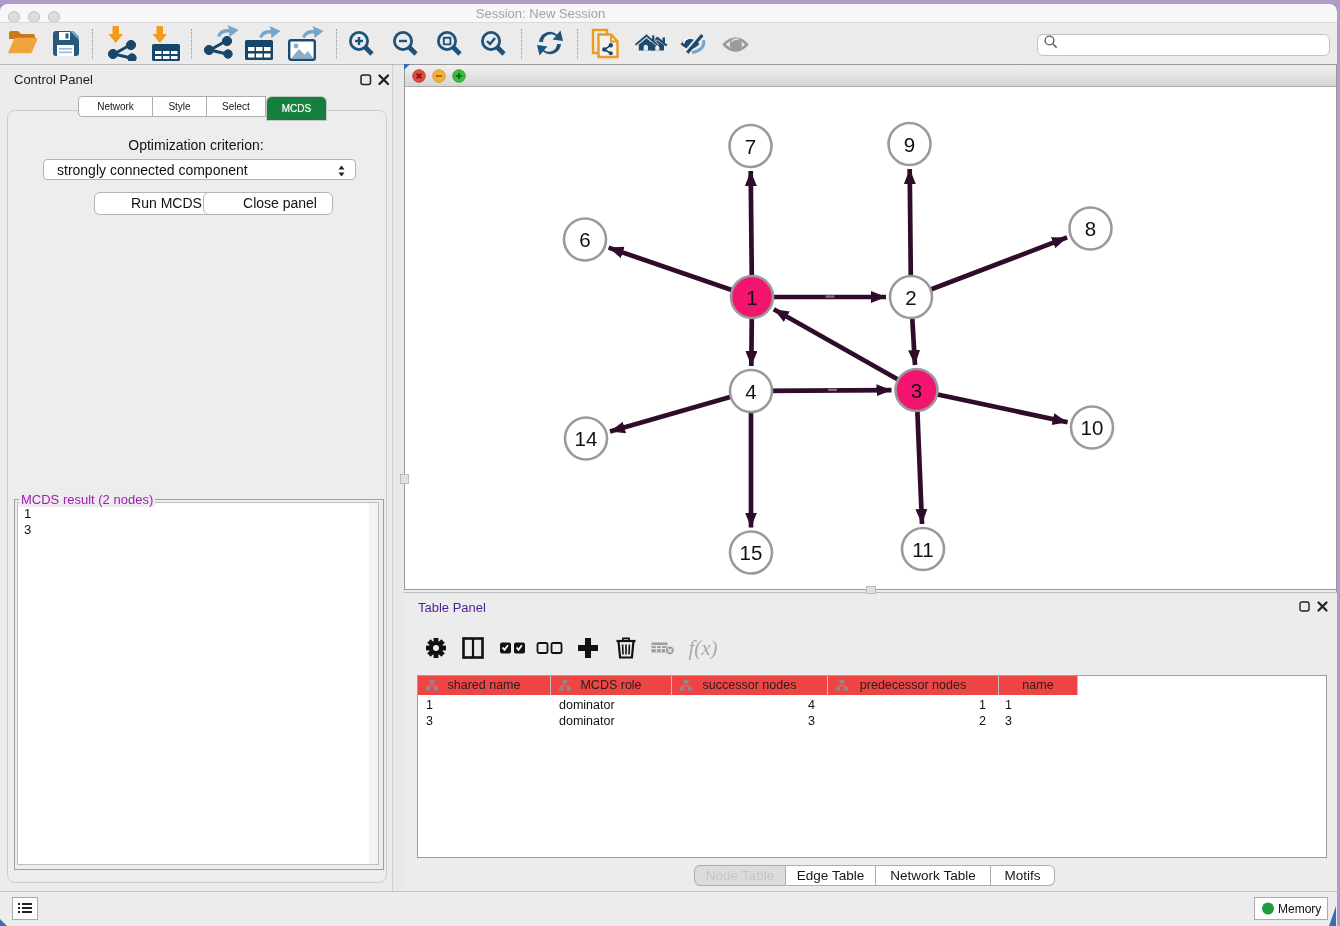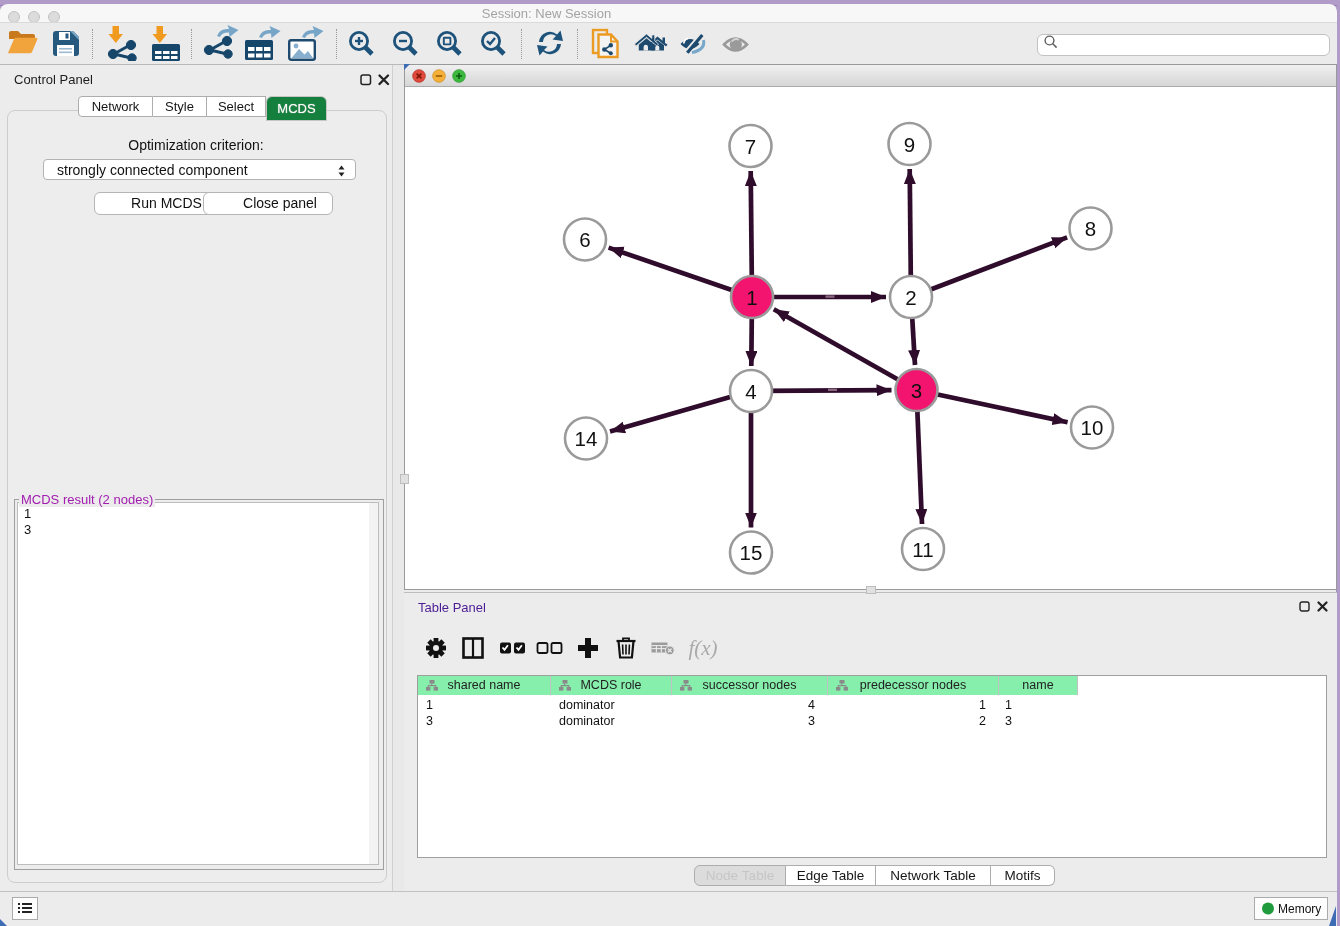--- a/index.html
+++ b/index.html
@@ -6,33 +6,33 @@
   body{width:1340px;height:926px;position:relative;overflow:hidden;
        font-family:"Liberation Sans",sans-serif;background:#b29dca;}
   .abs{position:absolute;}
   #win{position:absolute;left:0;top:4px;width:1337px;height:922px;
        background:#ececec;border-radius:8px 8px 0 0;overflow:hidden;}
   
   #titlebar{position:absolute;left:0;top:4px;width:1337px;height:18px;background:#f7f7f7;
       border-radius:8px 8px 0 0;}
   .tl{position:absolute;top:7px;width:12px;height:12px;border-radius:50%;
       background:#dcdcdc;border:1px solid #c3c3c3;box-sizing:border-box;}
-  #apptitle{position:absolute;top:2px;left:6px;width:1081px;text-align:center;
+  #apptitle{position:absolute;top:2px;left:0;width:1081px;text-align:center;
       font-size:13px;color:#a3a3a3;}
   
   #toolbar{position:absolute;left:0;top:22px;width:1337px;height:41px;
       background:#ebebeb;border-top:1px solid #dadada;border-bottom:1px solid #b9b9b9;}
   .sep{position:absolute;top:6px;height:30px;width:0;border-left:1px dotted #9a9a9a;}
   #searchbox{position:absolute;left:1037px;top:11px;width:291px;height:20px;
       background:#fff;border:1px solid #c2c2c2;border-radius:6px;}
   
   #cp-head{position:absolute;left:0;top:65px;width:392px;height:26px;background:#ececec;}
   #cp-title{position:absolute;left:14px;top:7px;font-size:13px;color:#1c1c1c;}
   .tabrow{position:absolute;display:flex;}
-  .tab{font-size:13px;color:#151515;background:#fff;border:1px solid #adadad;
+  .tab{font-size:10px;color:#151515;background:#fff;border:1px solid #adadad;
        border-left:none;display:flex;align-items:center;justify-content:center;}
   .tab.first{border-left:1px solid #adadad;border-radius:4px 0 0 4px;}
   .tab.sel{background:#15803d;color:#fafafa;border-radius:6px 6px 0 0;
        border:1px solid #c6c6c6;text-shadow:0 0 1px #cccccc;}
   #cp-body{position:absolute;left:7px;top:110px;width:378px;height:771px;
       background:#ededed;border:1px solid #cdcdcd;border-radius:8px;}
   #optlabel{position:absolute;left:0;top:137px;width:392px;text-align:center;
       font-size:14px;color:#111;}
   #selbox{position:absolute;left:43px;top:159px;width:313px;height:21px;background:#fff;
       border:1px solid #b3b3b3;border-radius:4px;font-size:14px;color:#111;
@@ -56,21 +56,21 @@
   #nettitle{position:absolute;left:0;top:0;width:931px;height:21px;
       background:linear-gradient(#f0f0f0,#d6d6d6);border-bottom:1px solid #ababab;}
   #netname{position:absolute;top:4px;left:0;width:931px;text-align:center;
       font-size:13px;color:#111;}
   
   #tablepanel{position:absolute;left:404px;top:592px;width:933px;height:299px;background:#ececec;
       border-top:1px solid #bdbdbd;}
   #tp-title{position:absolute;left:418px;top:600px;font-size:13px;color:#4c1d95;}
   #tbl{position:absolute;left:417px;top:675px;width:910px;height:183px;background:#fff;
       border:1px solid #9f9f9f;box-sizing:border-box;}
-  .th{position:absolute;top:0;height:19px;background:#86efac;border-right:1px solid #c2c2c2;
+  .th{position:absolute;top:0;height:19px;background:#ef4444;border-right:1px solid #c2c2c2;
       font-size:12.5px;color:#222;text-align:center;line-height:19px;box-sizing:border-box;}
   .td{position:absolute;font-size:12.5px;color:#111;height:16px;line-height:16px;}
   
   .btab{font-size:13.5px;font-weight:500;}
   
   #statusbar{position:absolute;left:0;top:891px;width:1337px;height:35px;background:#ececec;
       border-top:1px solid #c2c2c2;}
   #membtn{position:absolute;left:1254px;top:897px;width:74px;height:23px;background:#fdfdfd;
       border:1px solid #ababab;box-sizing:border-box;font-size:12px;color:#111;}
   #listbtn{position:absolute;left:12px;top:897px;width:26px;height:23px;background:#fdfdfd;

